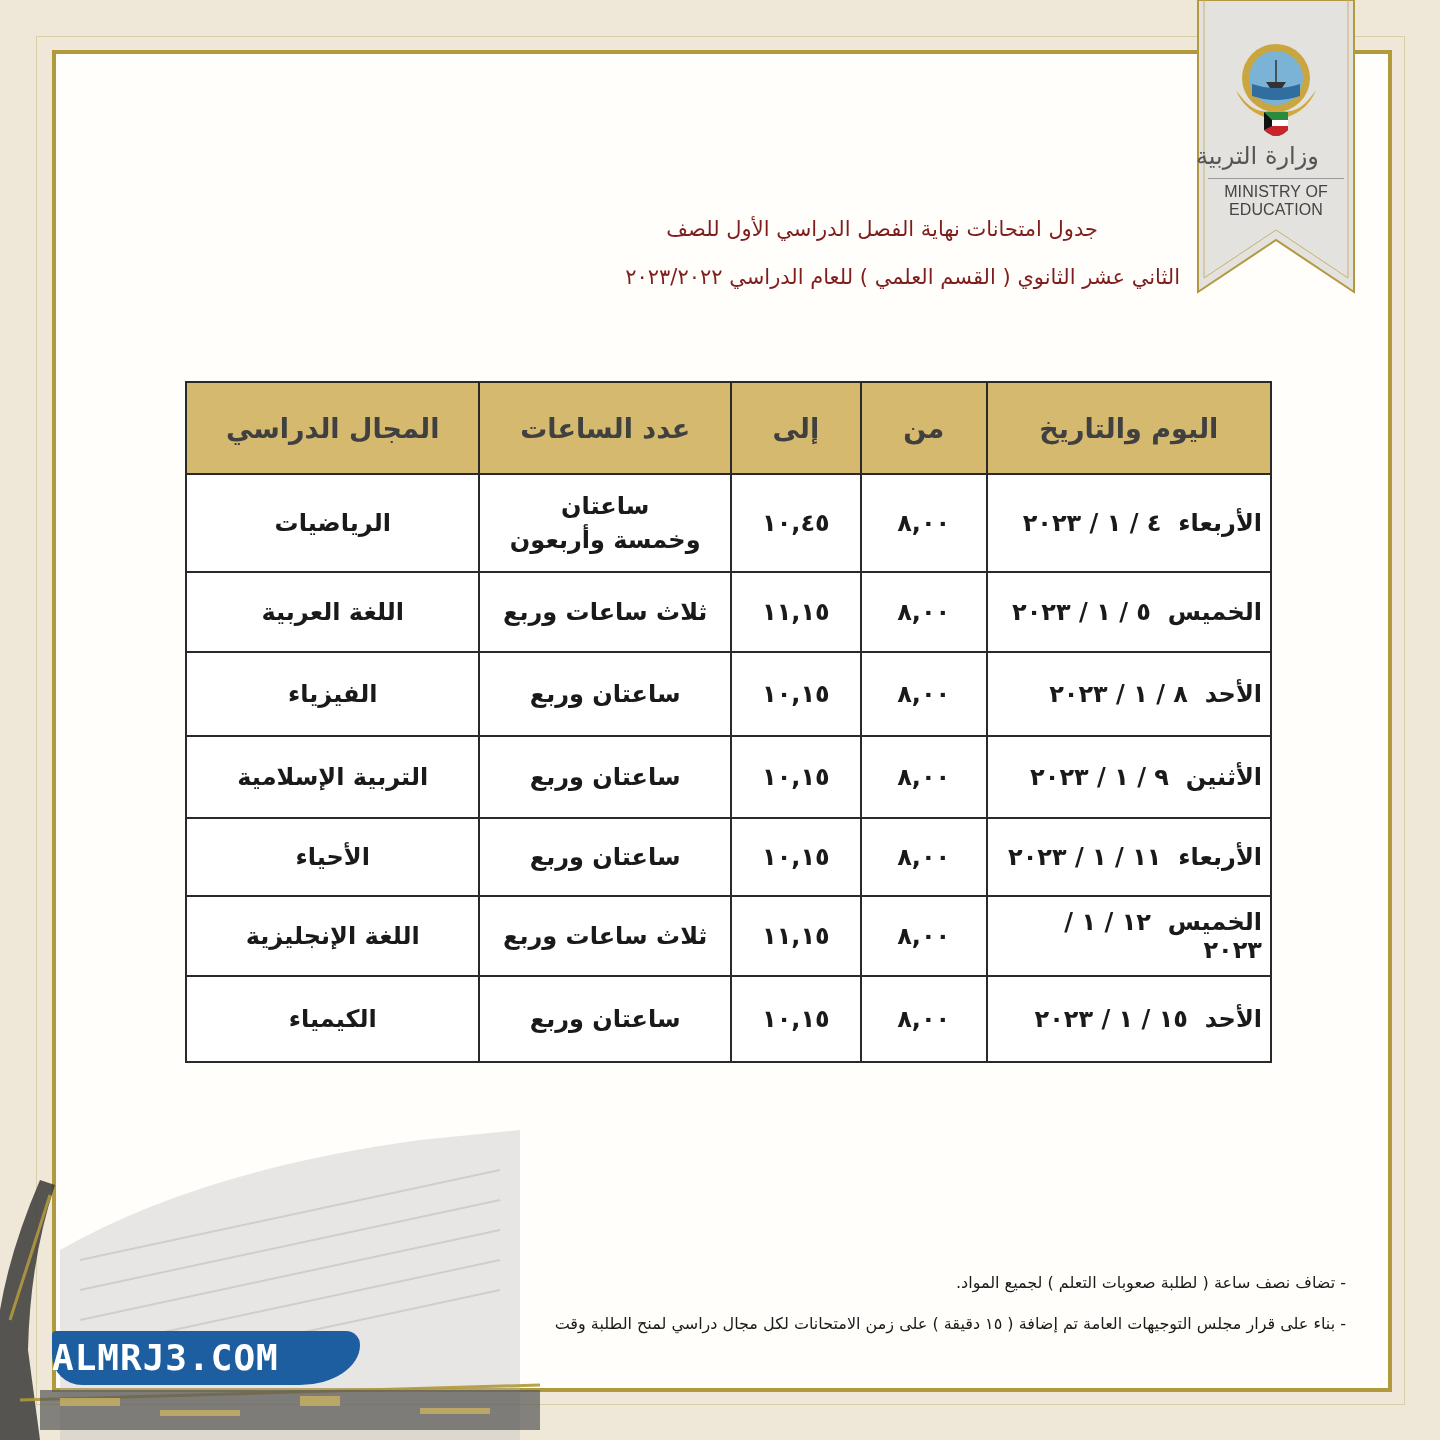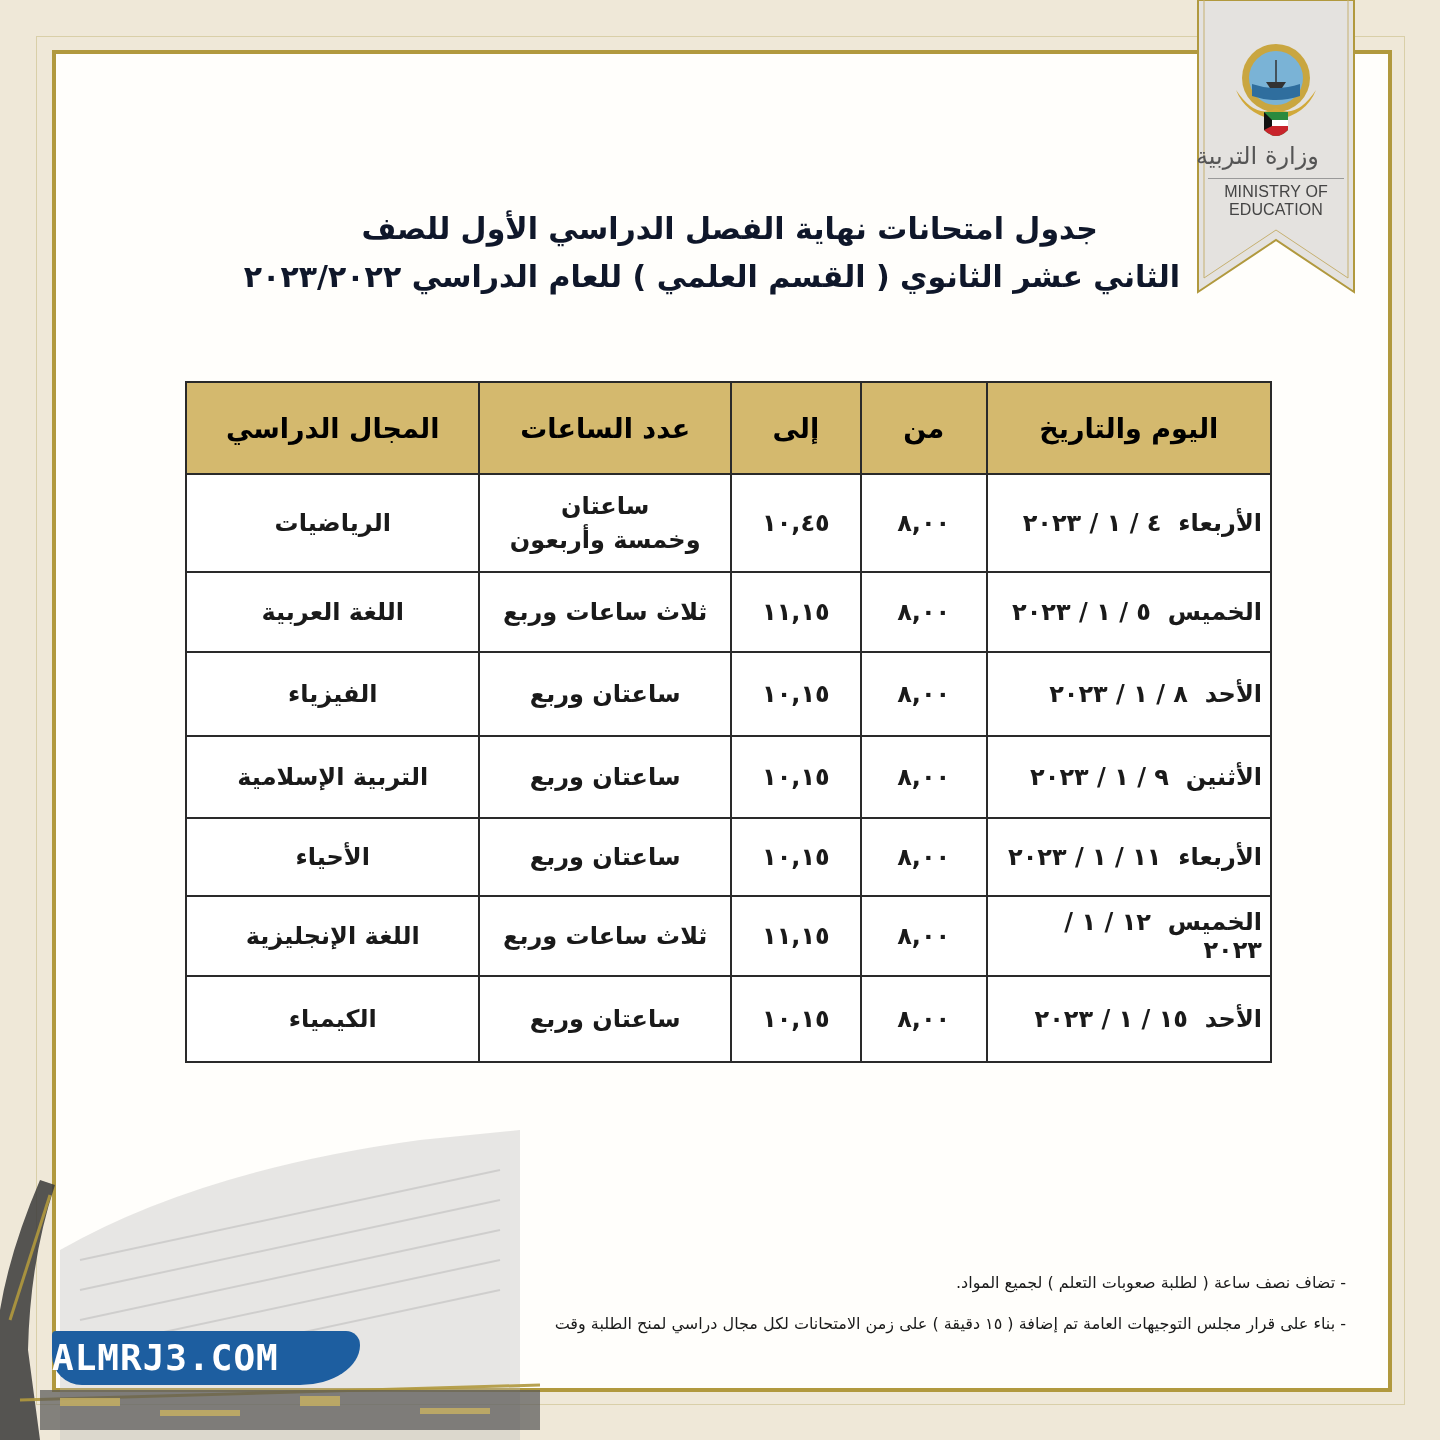--- a/index.html
+++ b/index.html
@@ -33,34 +33,34 @@
     .logo-en {
       position: absolute; left: 0; width: 160px; top: 183px; text-align: center;
       font-size: 16px; color: #444; font-family: "Liberation Sans", sans-serif;
       letter-spacing: 0.1px;
     }
     .logo-rule {
       position: absolute; left: 12px; width: 136px; top: 178px; height: 1px; background: #999;
     }
     .title {
       position: absolute; left: 200px; width: 980px; top: 205px;
-      direction: rtl; text-align: right; color: #0f172a; font-weight: bold;
-      font-size: 30px; line-height: 48px;
+      direction: rtl; text-align: right; color: #7f1d1d; font-weight: normal;
+      font-size: 21px; line-height: 48px;
     }
     .title .l1 { padding-right: 82px; }
     table.schedule {
       position: absolute; left: 185px; top: 381px; width: 1087px;
       border-collapse: collapse; direction: rtl;
       font-size: 24px; color: #1a1a1a; font-weight: bold;
     }
     table.schedule th, table.schedule td {
       border: 2px solid #2a2a2a; text-align: center; vertical-align: middle; padding: 0 10px;
     }
     table.schedule th {
-      background: #d4b96e; color: #000000; height: 90px; font-size: 27px;
+      background: #d4b96e; color: #404040; height: 90px; font-size: 27px;
     }
     table.schedule td { background: #ffffff; }
     table.schedule td.date { text-align: right; padding-right: 8px; }
     table.schedule td.hours { line-height: 34px; }
     table.schedule tr.rest td {
       background: #ebe8db; height: 80px; text-align: center;
     }
     .rest-gap { display: inline-block; width: 36px; }
     .notes {
       position: absolute; left: 88px; width: 1258px; top: 1262px;

